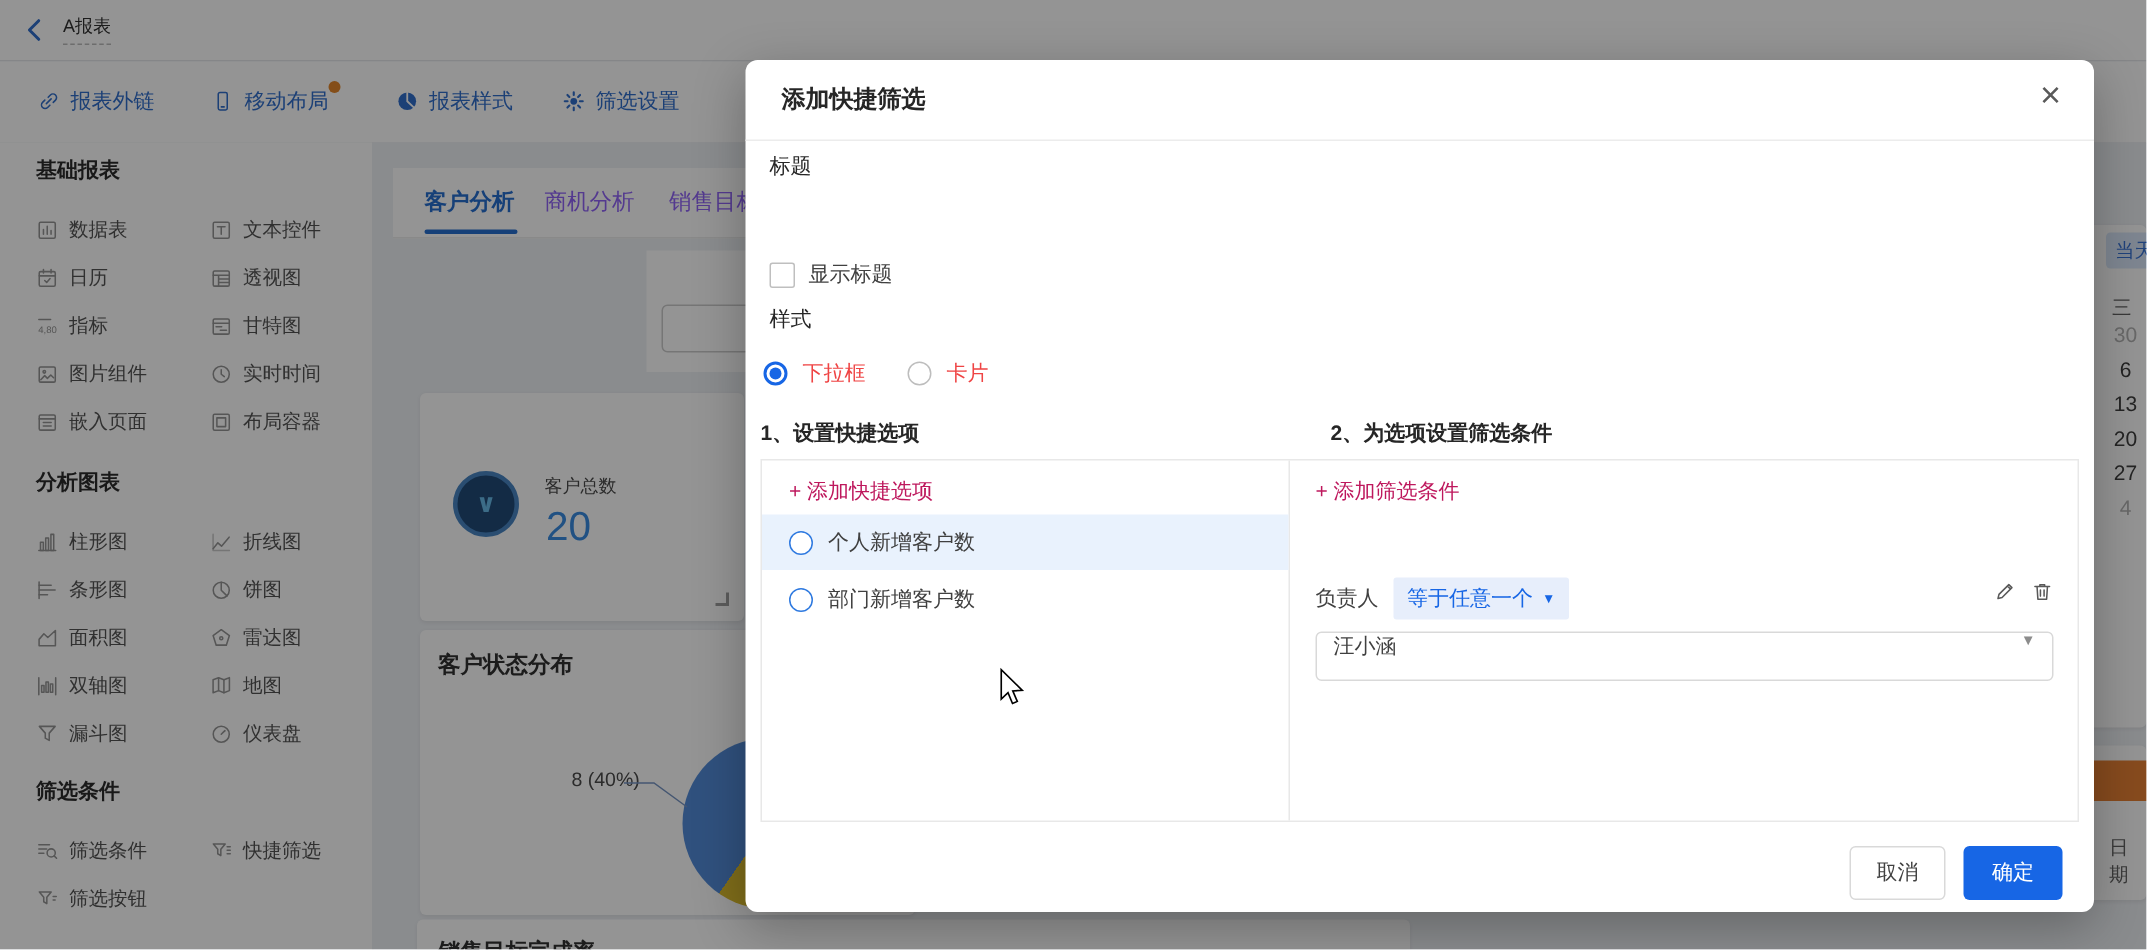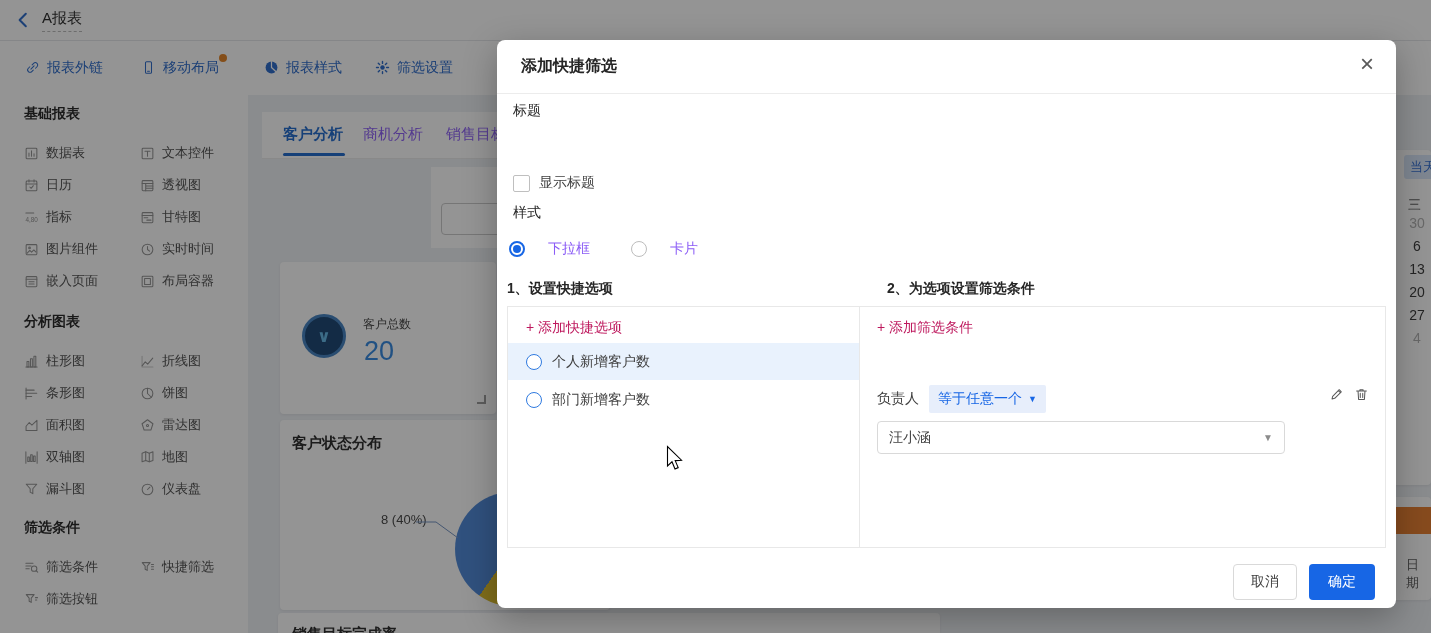--- a/index.html
+++ b/index.html
@@ -2,21 +2,21 @@
 <html><head>
 <meta charset="utf-8">
 <style>
   html,body{margin:0;padding:0}
   body{width:1431px;height:633px;position:relative;overflow:hidden;
        font-family:"Liberation Sans","DejaVu Sans",sans-serif;background:#eef0f4;}
   .abs{position:absolute}
   
   .topbar{left:0;top:0;width:1431px;height:40px;background:#fff;border-bottom:1px solid #e4e6ea;z-index:1}
   .back-btn{left:14px;top:11px;width:18px;height:18px;color:#2566c9}
-  .page-title{left:42px;top:9px;font-size:15px;color:#262626;padding-bottom:3px;border-bottom:1px dashed #b8b8b8}
+  .page-title{left:42px;top:9px;font-size:12px;color:#262626;padding-bottom:3px;border-bottom:1px dashed #b8b8b8}
   .toolbar{left:0;top:41px;width:1431px;height:54px;background:#fff;border-bottom:1px solid #e4e6ea;z-index:1}
   .tb-item{position:absolute;top:18px;display:flex;align-items:center;gap:6px;color:#2566c9;font-size:14px;cursor:pointer}
   .tb-icon{width:16px;height:16px;display:inline-flex}
   .tb-badge{position:absolute;right:-8px;top:-5px;width:8px;height:8px;border-radius:50%;background:#e2801f}
   
   .sidebar{left:0;top:95px;width:248px;height:538px;background:#fff;border-right:1px solid #e6e6e6;z-index:1}
   .side-section{position:absolute;left:24px;width:210px}
   .side-title{font-size:14px;font-weight:bold;color:#1f1f1f;margin-bottom:14px}
   .side-grid{display:grid;grid-template-columns:116px 94px;grid-auto-rows:32px;align-items:center}
   .side-item{display:flex;align-items:center;gap:7px;font-size:13px;color:#4a4a4a;cursor:grab}
@@ -51,40 +51,40 @@
   .modal{left:497px;top:40px;width:899px;height:568px;background:#fff;border-radius:8px;
          box-shadow:0 10px 34px rgba(0,0,0,.28);z-index:100}
   .modal-title{position:absolute;left:24px;top:16px;font-size:16px;font-weight:bold;color:#262626}
   .modal-close{position:absolute;right:22px;top:12px;font-size:24px;color:#595959;cursor:pointer;line-height:1}
   .modal-divider{position:absolute;left:0;top:53px;width:899px;height:1px;background:#ececec}
   .fld-label{position:absolute;left:16px;font-size:14px;color:#262626}
   .txt-input{position:absolute;left:16px;top:90px;width:852px;height:32px;border:1px solid #d9d9d9;border-radius:4px;
              font-size:14px;color:#404040;padding:0 11px;font-family:inherit;outline:none}
   .chk-row{position:absolute;left:16px;top:134px;display:flex;align-items:center;gap:9px;font-size:14px;color:#404040}
   .checkbox{width:15px;height:15px;border:1px solid #bfbfbf;border-radius:2px;background:#fff;cursor:pointer}
-  .radio-row{position:absolute;left:12px;top:200px;display:flex;align-items:center;gap:23px;font-size:14px;color:#8b5cf6}
+  .radio-row{position:absolute;left:12px;top:200px;display:flex;align-items:center;gap:10px;font-size:14px;color:#ef4444}
   .radio{width:16px;height:16px;border-radius:50%;box-sizing:border-box;background:#fff;cursor:pointer;flex:none}
   .radio.sel{border:2px solid #1766e5;position:relative}
   .radio.sel::after{content:"";position:absolute;left:2px;top:2px;width:8px;height:8px;border-radius:50%;background:#1766e5}
   .radio.unsel{border:1px solid #bdbdbd}
   .panel-header{position:absolute;top:240px;font-size:14px;font-weight:bold;color:#262626}
   .panel-box{position:absolute;left:10px;top:266px;width:877px;height:240px;border:1px solid #e8e8e8;background:#fff}
   .panel-div{position:absolute;left:351px;top:0;width:1px;height:240px;background:#e8e8e8}
   .add-link{position:absolute;top:12px;font-size:14px;color:#be185d;cursor:pointer}
   .opt-row{position:absolute;left:0;width:351px;height:37px;display:flex;align-items:center;gap:10px;padding-left:18px;box-sizing:border-box;cursor:pointer}
   .opt-row.hl{background:#e9f2fd}
   .opt-radio{width:16px;height:16px;border-radius:50%;border:1.5px solid #2f7ae0;background:#fff;box-sizing:border-box;flex:none}
   .opt-label{font-size:14px;color:#404040}
   .cond-row{position:absolute;left:369px;top:78px;display:flex;align-items:center;gap:10px;font-size:14px;color:#404040}
   .op-chip{background:#e7eefb;color:#1766e5;padding:5px 9px;border-radius:2px;display:flex;align-items:center;gap:6px;cursor:pointer}
   .op-caret{font-size:9px}
   .cond-icons{position:absolute;right:16px;top:80px;display:flex;gap:10px;color:#595959}
   .cond-icons .ic{width:15px;height:15px;cursor:pointer}
-  .select{position:absolute;left:369px;top:114px;width:408px;height:33px;border:1px solid #d9d9d9;border-radius:4px;
-          display:flex;align-items:center;padding:0 11px;box-sizing:border-box;font-size:14px;color:#404040;cursor:pointer;background:#fff}
+  .select{position:absolute;left:369px;top:114px;width:492px;height:33px;border:1px solid #d9d9d9;border-radius:4px;
+          display:flex;padding:0 11px;box-sizing:border-box;font-size:14px;color:#404040;cursor:pointer;background:#fff}
   .select .caret{margin-left:auto;color:#8c8c8c;font-size:10px}
   .btn{position:absolute;top:524px;height:36px;border-radius:4px;font-size:14px;display:flex;align-items:center;justify-content:center;cursor:pointer;box-sizing:border-box}
   .btn-cancel{left:736px;width:64px;border:1px solid #d9d9d9;color:#404040;background:#fff}
   .btn-confirm{left:812px;width:66px;background:#1766e5;color:#fff}
   .cursor{left:666px;top:445px;z-index:300;pointer-events:none}
 </style>
 </head>
 <body>
 
 <div class="abs topbar">

